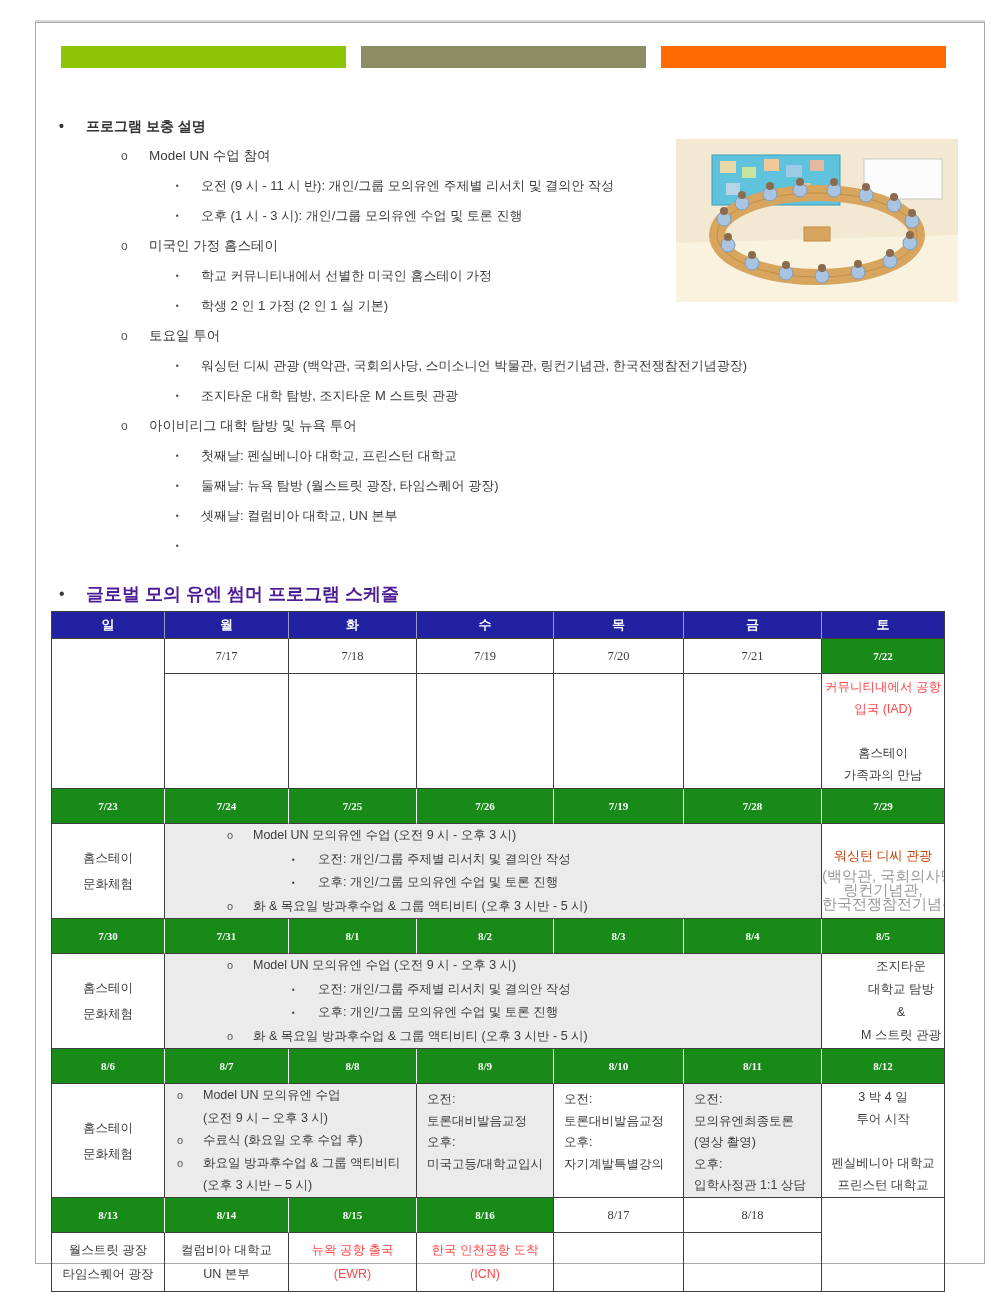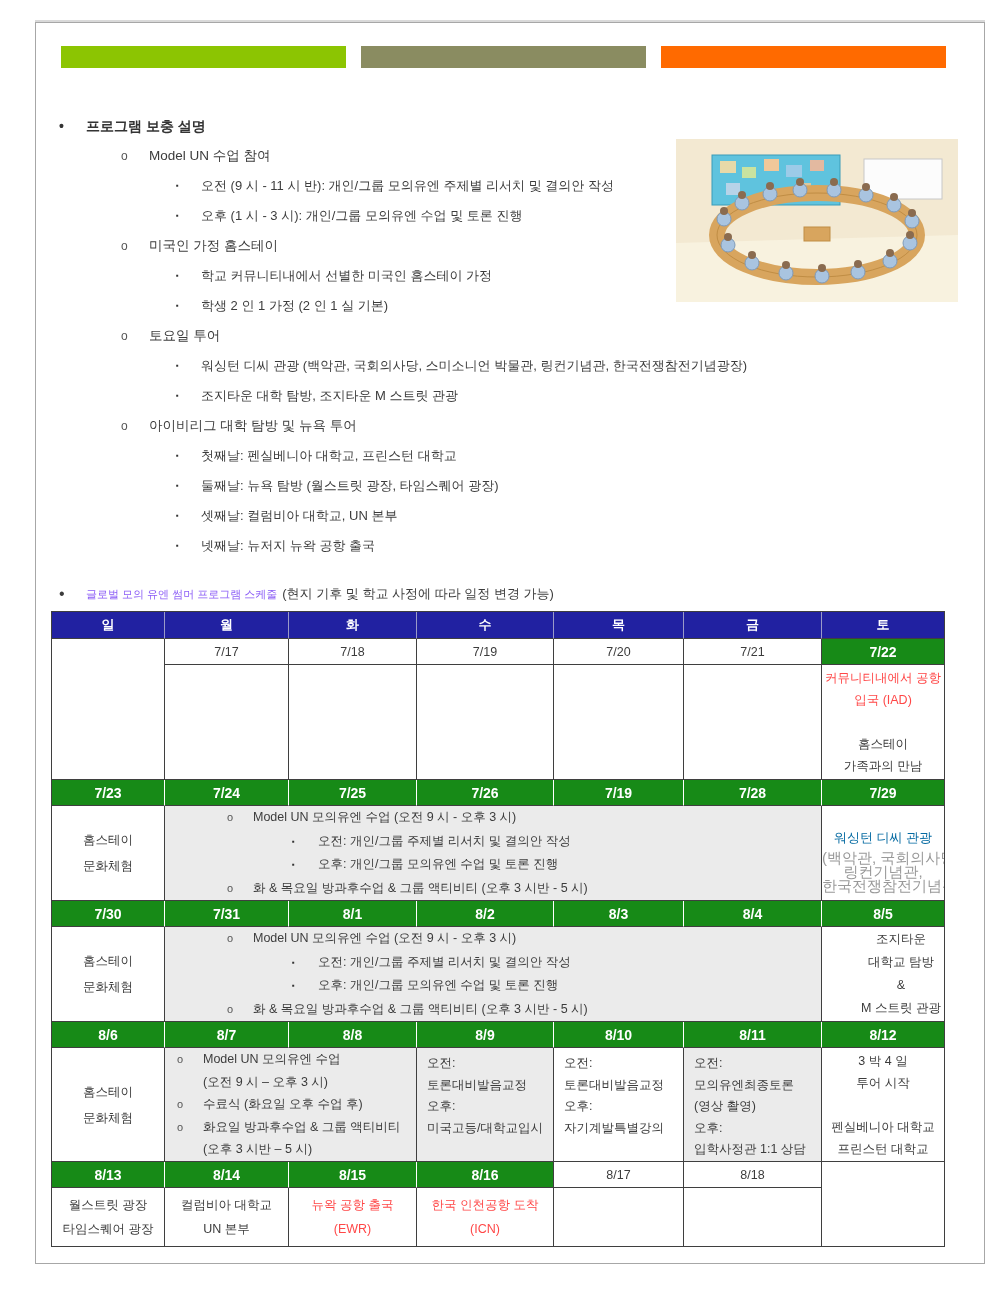--- a/index.html
+++ b/index.html
@@ -29,50 +29,50 @@
   .mk1 { width:27px; flex:none; }
   .mk2 { width:28px; flex:none; font-size:12px; color:#555; }
   .mk3 { width:25px; flex:none; font-size:8px; color:#333; }
 
   
   .photo { position:absolute; left:640px; top:116px; width:282px; height:163px; overflow:hidden; }
 
   
   .sched-head { position:absolute; left:0; top:556px; display:flex; line-height:30px; white-space:nowrap; }
   .sched-head .mk1 { padding-left:23px; width:27px; }
-  .sched-head .h-bold { font-weight:normal; font-size:11px; color:#8b5cf6; }
+  .sched-head .h-bold { font-weight:bold; font-size:18px; color:#4c1d95; }
   .sched-head .h-note { font-size:13px; margin-left:5px; color:#3c3c3c; }
 
   
   table.sched {
     position:absolute; left:15px; top:588px;
     border-collapse:separate; border-spacing:0; table-layout:fixed;
     width:893px; font-size:12.5px;
     border-left:1px solid #3f3f3f; border-top:1px solid #3f3f3f;
   }
   .sched td, .sched th {
     border-right:1px solid #3f3f3f; border-bottom:1px solid #3f3f3f;
     padding:0; overflow:hidden; vertical-align:middle;
   }
   tr.r-hdr  { height:27px; }
-  tr.r-date { height:26px; }
+  tr.r-date { height:35px;font-family:Liberation Serif, serif; }
   tr.r-c1 { height:115px; }
   tr.r-c2 { height:95px; }
   tr.r-c3 { height:95px; }
   tr.r-c4 { height:114px; }
   tr.r-c5 { height:59px; }
 
   .sched th.day {
     background:#2121A1; color:#fff; font-weight:bold; font-size:13px;
     text-align:center; border-right-color:#9a9ac8;
   }
   .sched th.day.last { border-right-color:#3f3f3f; }
 
   td.g { background:#178A17; color:#fff; font-weight:bold; text-align:center;
-         font-size:14px; border-right-color:#ffffff; }
+         font-size:11px; border-right-color:#ffffff; }
   td.g.dr { border-right-color:#3f3f3f; }
   td.dplain { text-align:center; color:#3c3c3c; font-size:12.5px; }
   td.gray { background:#EBEBEB; }
   td.center { text-align:center; }
 
   .ln { line-height:23px; white-space:nowrap; }
   .sun .ln { line-height:26px; }
   .red-lines .ln { color:#FF4747; }
   .sat1 .ln, .blankline { line-height:22px; }
   .sat4 .ln { line-height:22px; }
@@ -88,21 +88,21 @@
 
   
   td.mt { text-align:left; }
   .mt .bln { display:flex; line-height:22.4px; padding-left:12px; white-space:nowrap; }
 
   
   td.tl { vertical-align:top; text-align:left; padding:5px 0 0 10px; }
   td.tl .ln { line-height:21.5px; }
 
   
-  .sat2-title { line-height:26px; margin-top:12px; font-size:13px; color:#0369a1; }
+  .sat2-title { line-height:26px; margin-top:12px; font-size:13px; color:#c2410c; }
   .sat2-small .ln { line-height:14px; font-size:15px; color:#999; }
 
   .blank { color:transparent; }
 </style>
 </head>
 <body>
 
 <div class="frame">
 
   <div class="bars">
@@ -220,28 +220,26 @@
     <div class="s-line l3">
         <span class="mk3">▪</span>
         <span>둘째날: 뉴욕 탐방 (월스트릿 광장, 타임스퀘어 광장)</span>
       </div>
     <div class="s-line l3">
         <span class="mk3">▪</span>
         <span>셋째날: 컬럼비아 대학교, UN 본부</span>
       </div>
     <div class="s-line l3">
         <span class="mk3">▪</span>
-        <span>넷째날: 뉴저지 뉴왁 공항 출국</span>
       </div>
   </div>
 
   <div class="sched-head">
     <span class="mk1">•</span>
     <span class="h-bold">글로벌 모의 유엔 썸머 프로그램 스케줄</span>
-    <span class="h-note">(현지 기후 및 학교 사정에 따라 일정 변경 가능)</span>
   </div>
 
   <table class="sched">
     <colgroup>
       <col style="width:113px">
         <col style="width:124px">
         <col style="width:128px">
       <col style="width:137px">
         <col style="width:130px">
         <col style="width:138px">

